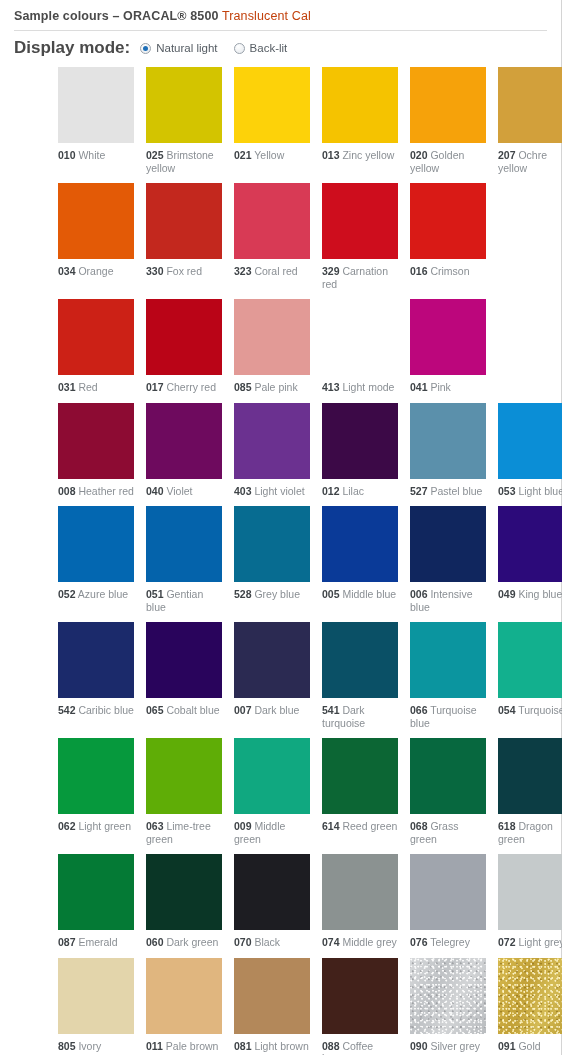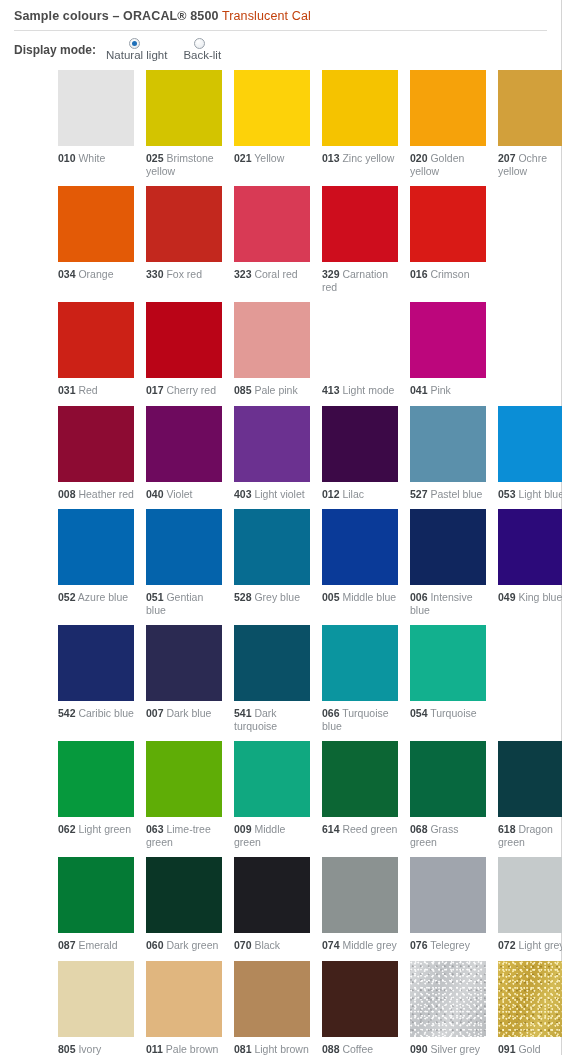--- a/index.html
+++ b/index.html
@@ -49,28 +49,27 @@
     display: flex;
     align-items: center;
     padding: 7px 14px 0 14px;
     font-size: 11.5px;
     color: #4a4a4a;
   }
   .mode-label {
     font-weight: bold;
     color: #4a4a4a;
     margin-right: 10px;
-    font-size: 12px;
+    font-size: 17px;
   }
   .radio-opt {
     display: flex;
     align-items: center;
     margin-right: 16px;
     cursor: default;
-    flex-direction: column;
   }
   .radio {
     width: 11px;
     height: 11px;
     border-radius: 50%;
     border: 1px solid #9aa2ab;
     background: radial-gradient(circle at 35% 30%, #ffffff 0%, #eceff2 70%, #dfe3e7 100%);
     box-sizing: border-box;
     margin-right: 5px;
     position: relative;
@@ -299,20 +298,24 @@
           <div class="swatch" style="background: rgb(44, 10, 122);"></div>
           <div class="label"><span class="code">049</span><span class="nm"> King blue</span></div>
         </div>
       </div>
       <div class="row">
         <div class="cell">
           <div class="swatch" style="background: rgb(27, 42, 107);"></div>
           <div class="label"><span class="code">542</span><span class="nm"> Caribic blue</span></div>
         </div>
         <div class="cell">
+          <div class="swatch" style="background: rgb(41, 4, 92);"></div>
+          <div class="label"><span class="code">065</span><span class="nm"> Cobalt blue</span></div>
+        </div>
+        <div class="cell">
           <div class="swatch" style="background: rgb(43, 42, 82);"></div>
           <div class="label"><span class="code">007</span><span class="nm"> Dark blue</span></div>
         </div>
         <div class="cell">
           <div class="swatch" style="background: rgb(10, 80, 102);"></div>
           <div class="label"><span class="code">541</span><span class="nm"> Dark turquoise</span></div>
         </div>
         <div class="cell">
           <div class="swatch" style="background: rgb(11, 149, 159);"></div>
           <div class="label"><span class="code">066</span><span class="nm"> Turquoise blue</span></div>

